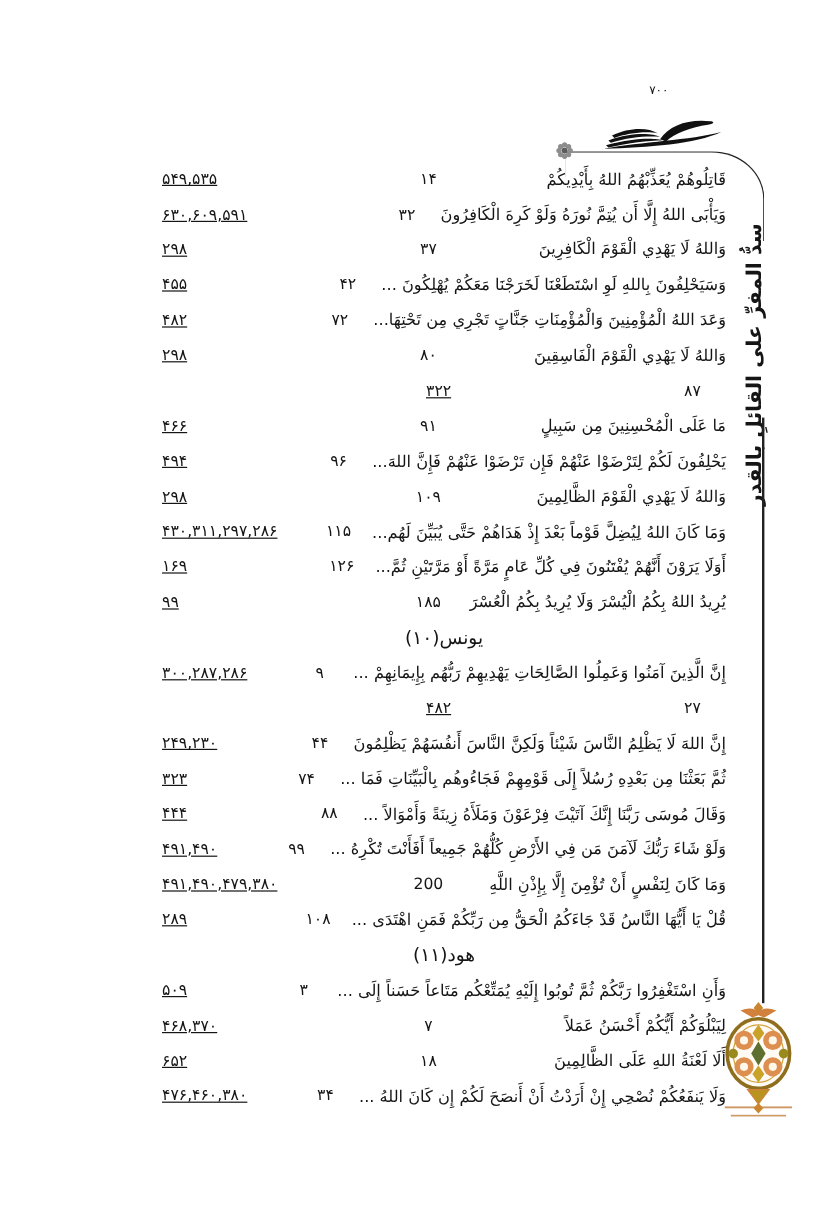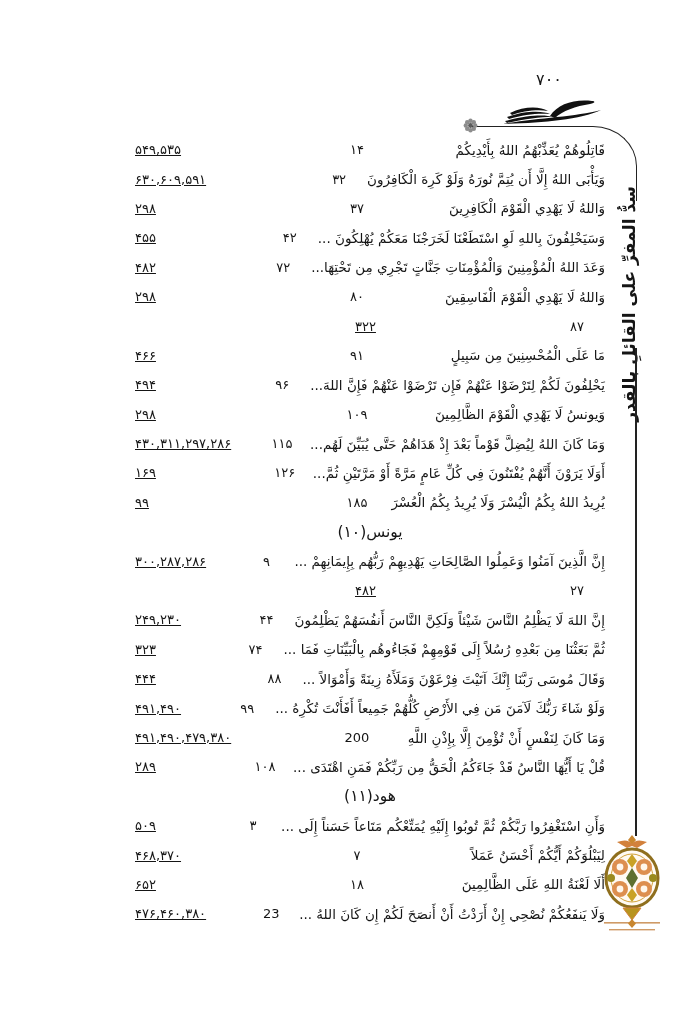--- a/index.html
+++ b/index.html
@@ -3,21 +3,21 @@
 <meta charset="utf-8">
 <style>
   html,body{margin:0;padding:0;background:#ffffff;}
   body{
     position:relative;width:700px;height:1020px;overflow:hidden;
     font-family:"DejaVu Sans",sans-serif;color:#151515;
   }
   
   .page-number{
     position:absolute;left:509px;top:70px;width:80px;
-    text-align:center;font-size:16px;letter-spacing:3px;direction:ltr;
+    text-align:center;font-size:10px;letter-spacing:3px;direction:ltr;
   }
   .flourish{position:absolute;left:500px;top:96px;}
   
   .frame{
     position:absolute;left:471px;top:126px;width:165px;height:74px;
     border-top:1.6px solid #222;border-right:1.6px solid #222;
     border-top-right-radius:44px 40px;
   }
   .rosette{position:absolute;left:463px;top:118px;}
   .side-title{
@@ -154,21 +154,21 @@
       <div class="verse">مَا عَلَى الْمُحْسِنِينَ مِن سَبِيلٍ</div>
       <div class="num">۹۱</div>
       <div class="pages">۴۶۶</div>
     </div>
     <div class="row">
       <div class="verse">يَحْلِفُونَ لَكُمْ لِتَرْضَوْا عَنْهُمْ فَإِن تَرْضَوْا عَنْهُمْ فَإِنَّ اللهَ...</div>
       <div class="num">۹۶</div>
       <div class="pages">۴۹۴</div>
     </div>
     <div class="row">
-      <div class="verse">وَيونسُ لَا يَهْدِي الْقَوْمَ الظَّالِمِينَ</div>
+      <div class="verse">وَاللهُ لَا يَهْدِي الْقَوْمَ الظَّالِمِينَ</div>
       <div class="num">۱۰۹</div>
       <div class="pages">۲۹۸</div>
     </div>
     <div class="row">
       <div class="verse">وَمَا كَانَ اللهُ لِيُضِلَّ قَوْماً بَعْدَ إِذْ هَدَاهُمْ حَتَّى يُبَيِّنَ لَهُم...</div>
       <div class="num">۱۱۵</div>
       <div class="pages">۴۳۰,۳۱۱,۲۹۷,۲۸۶</div>
     </div>
     <div class="row">
       <div class="verse">أَوَلَا يَرَوْنَ أَنَّهُمْ يُفْتَنُونَ فِي كُلِّ عَامٍ مَرَّةً أَوْ مَرَّتَيْنِ ثُمَّ...</div>
@@ -231,16 +231,16 @@
       <div class="num">۷</div>
       <div class="pages">۴۶۸,۳۷۰</div>
     </div>
     <div class="row">
       <div class="verse">أَلَا لَعْنَةُ اللهِ عَلَى الظَّالِمِينَ</div>
       <div class="num">۱۸</div>
       <div class="pages">۶۵۲</div>
     </div>
     <div class="row">
       <div class="verse">وَلَا يَنفَعُكُمْ نُصْحِي إِنْ أَرَدْتُ أَنْ أَنصَحَ لَكُمْ إِن كَانَ اللهُ ...</div>
-      <div class="num">23</div>
+      <div class="num">۳۴</div>
       <div class="pages">۴۷۶,۴۶۰,۳۸۰</div>
     </div>
   </div>
 
 </body></html>

